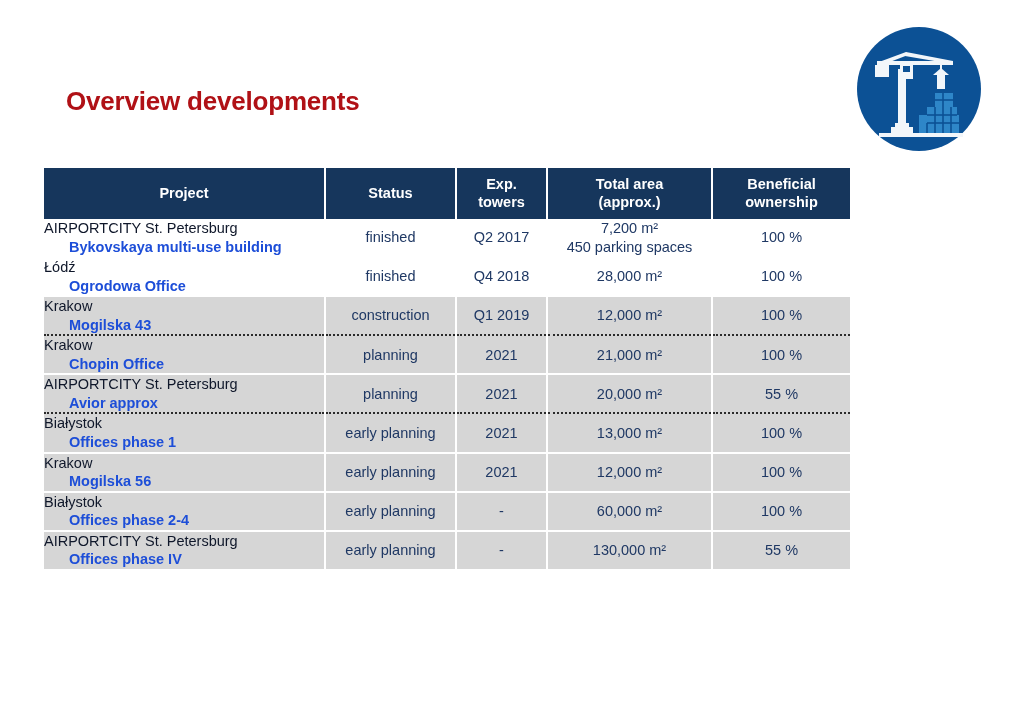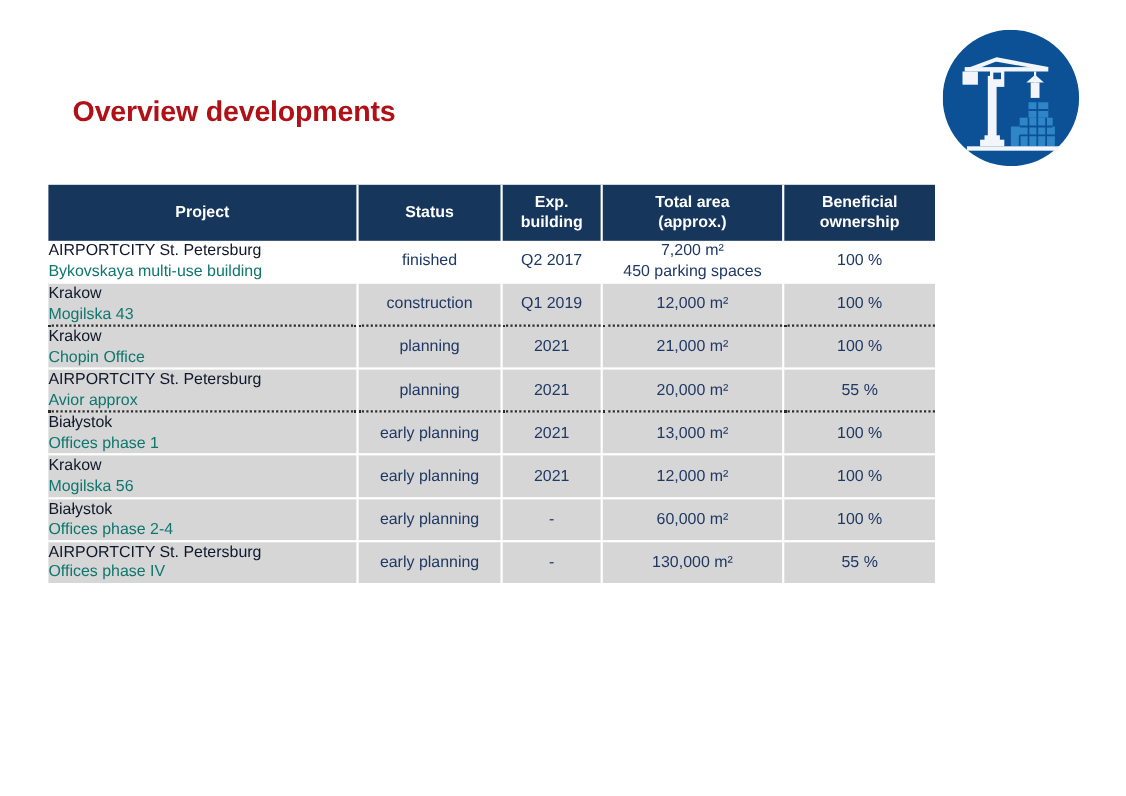--- a/index.html
+++ b/index.html
@@ -92,22 +92,23 @@
     padding: 7px 4px;
   }
 
   .proj-top {
     display: block;
     font-weight: normal;
     color: #0f172a;
   }
   .proj-bottom {
     display: block;
-    font-weight: normal;
-    color: #0f766e;
+    font-weight: bold;
+    color: #1d4ed8;
+    margin-left: 25px;
   }
   .area-line { display: block; }
 
   .col-project   { width: 281px; }
   .col-status    { width: 131px; }
   .col-opening   { width: 91px; }
   .col-area      { width: 165px; }
   .col-ownership { width: 138px; }
 </style>
 </head>
@@ -169,21 +170,21 @@
     <col class="col-opening">
     <col class="col-area">
     <col class="col-ownership">
   </colgroup>
   <thead>
     <tr>
       <th>Project</th>
       <th>Status</th>
       <th>
         <span>Exp.</span><br>
-        <span>building</span>
+        <span>towers</span>
       </th>
       <th>
         <span>Total area</span><br>
         <span>(approx.)</span>
       </th>
       <th>
         <span>Beneficial</span><br>
         <span>ownership</span>
       </th>
     </tr>
@@ -195,20 +196,32 @@
           <span class="proj-bottom">Bykovskaya multi-use building</span>
         </td>
         <td class="c-status">finished</td>
         <td class="c-opening">Q2 2017</td>
         <td class="c-area">
           <span class="area-line">7,200 m²</span>
           <span class="area-line">450 parking spaces</span>
         </td>
         <td class="c-ownership">100 %</td>
       </tr>
+      <tr class="row-white">
+        <td class="c-project">
+          <span class="proj-top">Łódź</span>
+          <span class="proj-bottom">Ogrodowa Office</span>
+        </td>
+        <td class="c-status">finished</td>
+        <td class="c-opening">Q4 2018</td>
+        <td class="c-area">
+          <span class="area-line">28,000 m²</span>
+        </td>
+        <td class="c-ownership">100 %</td>
+      </tr>
       <tr class="row-gray sep-dotted">
         <td class="c-project">
           <span class="proj-top">Krakow</span>
           <span class="proj-bottom">Mogilska 43</span>
         </td>
         <td class="c-status">construction</td>
         <td class="c-opening">Q1 2019</td>
         <td class="c-area">
           <span class="area-line">12,000 m²</span>
         </td>

